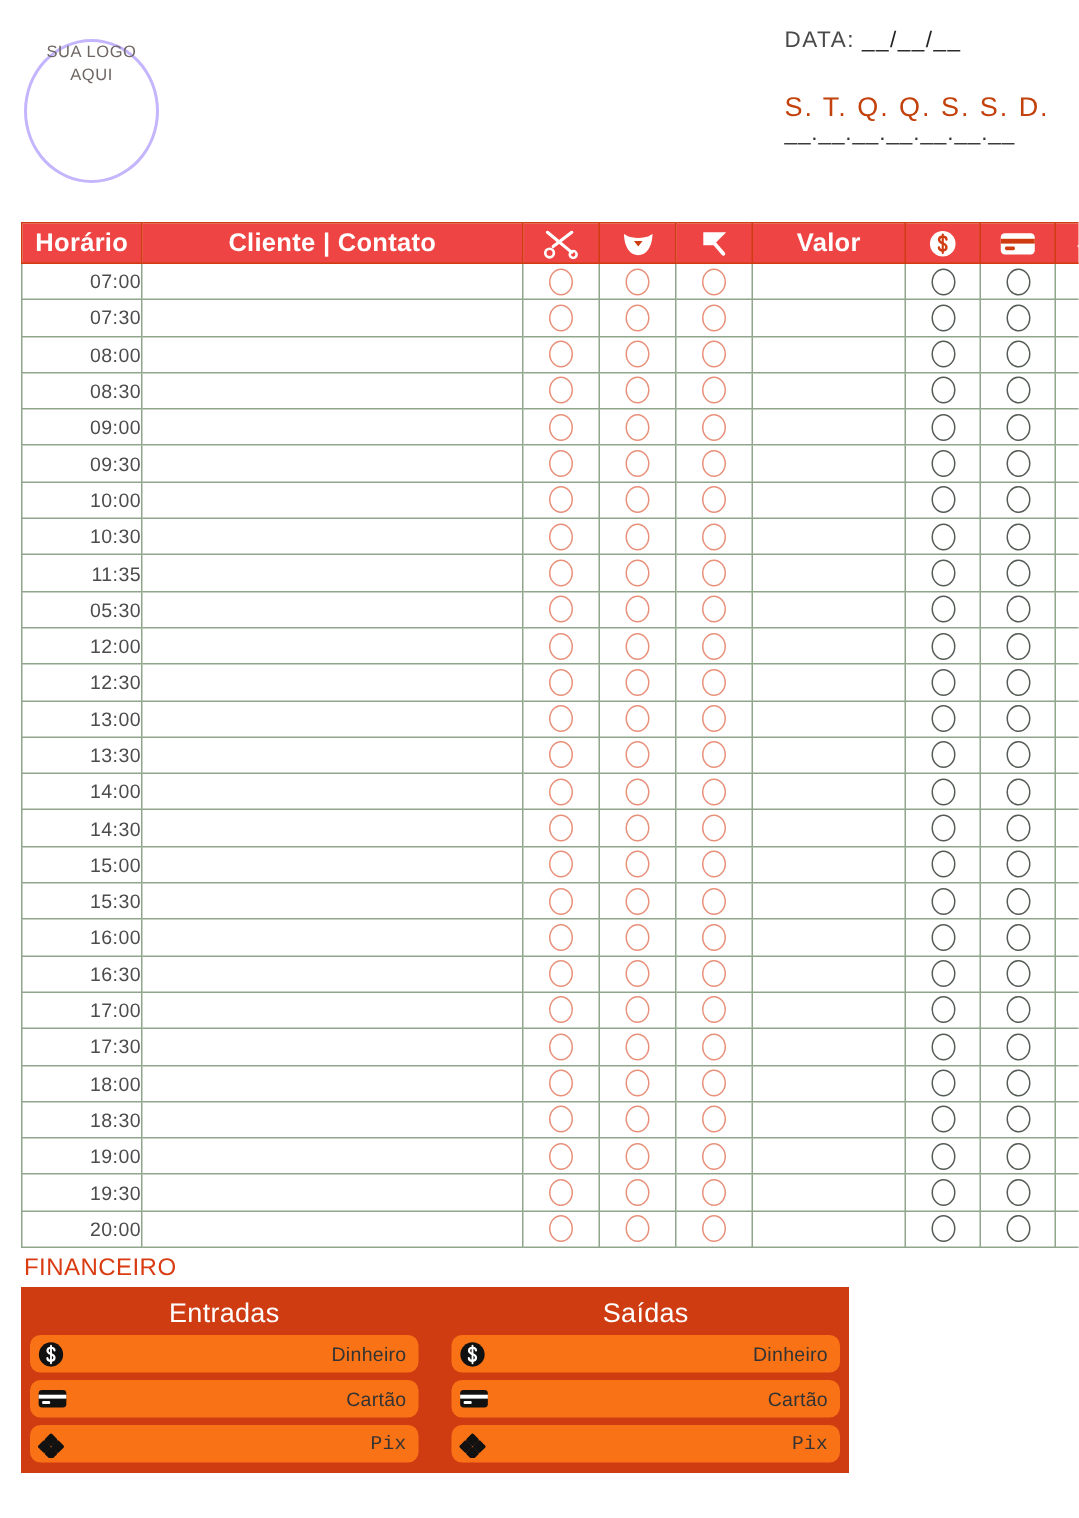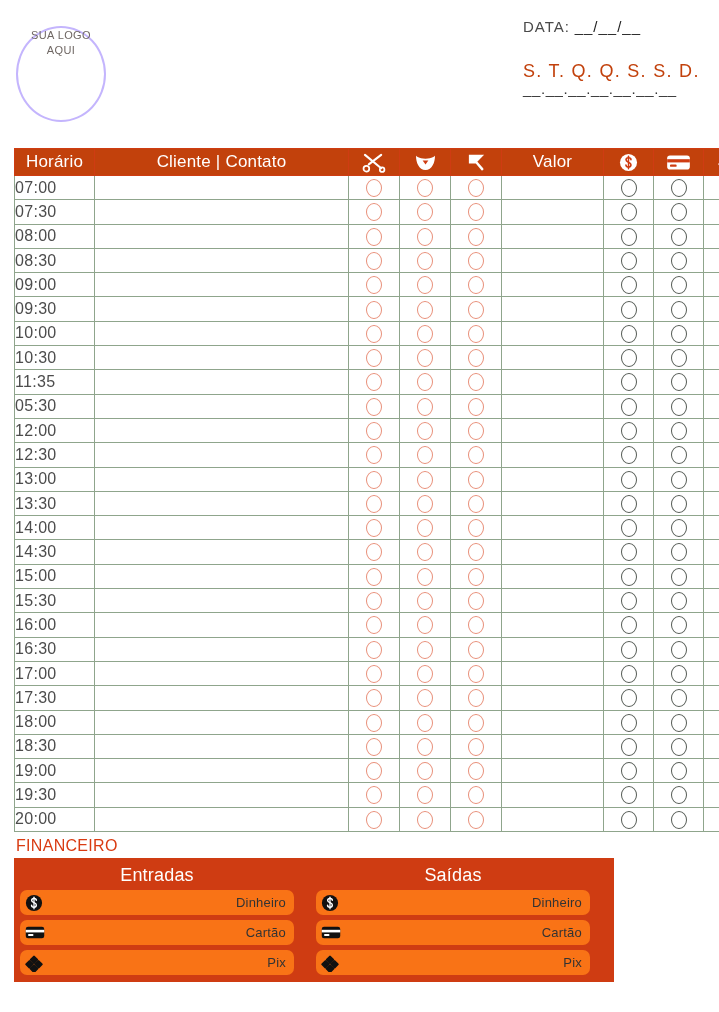--- a/index.html
+++ b/index.html
@@ -122,45 +122,45 @@
   }
 
   
   .sched {
     width: 691px;
     border-collapse: collapse;
     table-layout: fixed;
   }
 
   .sched th {
-    background: #c2410c;
+    background: #ef4444;
     color: #ffffff;
-    font-weight: normal;
+    font-weight: bold;
     font-size: 17px;
     height: 27px;
     border: 1px solid #cf3c12;
     letter-spacing: 0.2px;
     text-align: center;
   }
 
   .sched td {
     border: 1px solid #8fa58c;
     height: 24.3px;
     padding: 0;
   }
 
   .col-horario { width: 80px; }
   .col-cliente { width: 254px; }
   .col-serv    { width: 51px; }
   .col-valor   { width: 102px; }
   .col-pay     { width: 50px; }
 
   .time-cell {
-    text-align: left;
-    font-size: 16px;
+    text-align: right;
+    font-size: 13px;
     color: #4c4c4c;
     font-family: "Liberation Sans", sans-serif;
     letter-spacing: 0.3px;
   }
 
   .circle-cell { text-align: center; vertical-align: middle; }
 
   .circ {
     display: inline-block;
     width: 16px;
@@ -180,22 +180,22 @@
   
   .fin-title {
     color: #d93b12;
     font-size: 16px;
     margin: 5px 0 3px 2px;
     letter-spacing: 0.3px;
   }
 
   .fin-box {
     background: #cf3c12;
-    width: 600px;
-    padding: 5px 24px 7px 6px;
+    width: 552px;
+    padding: 5px 6px 7px 6px;
     display: flex;
     gap: 22px;
   }
 
   .fin-col { flex: 1; }
   .fin-col.wide { flex: 1.07; }
 
   .fin-col-title {
     text-align: center;
     color: #fff;
@@ -207,21 +207,21 @@
 
   .fin-row {
     background: #f97316;
     border-radius: 7px;
     height: 25px;
     margin-bottom: 5px;
     display: flex;
     align-items: center;
     padding: 0 8px 0 5px;
   }
-  .fin-row:last-child { margin-bottom: 0; }
+  .fin-row:last-child { margin-bottom: 0; font-family: Liberation Mono, monospace; }
 
   .fin-label {
     margin-left: auto;
     font-size: 13px;
     color: #333;
     letter-spacing: 0.2px;
   }
 
   .fin-icon { width: 20px; height: 18px; display: flex; align-items: center; }
 

